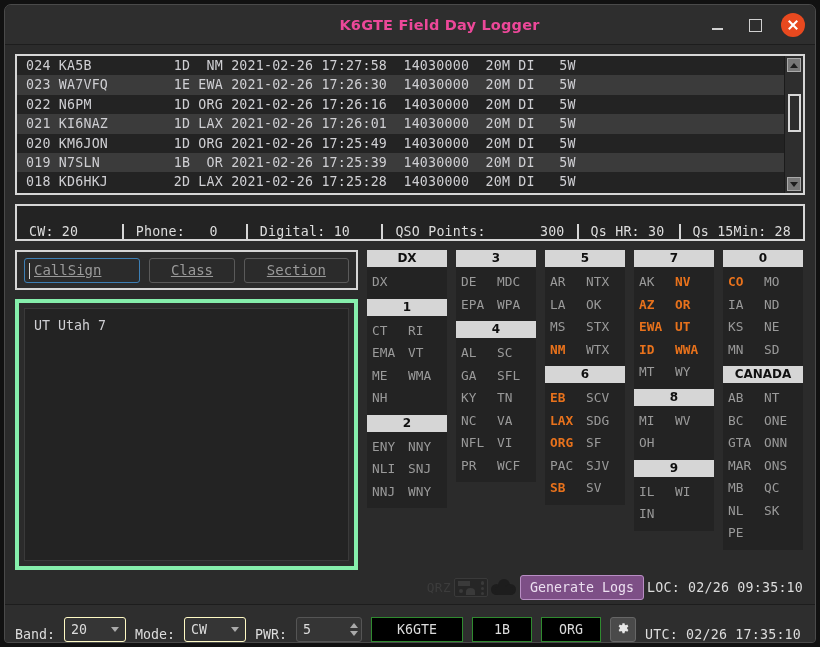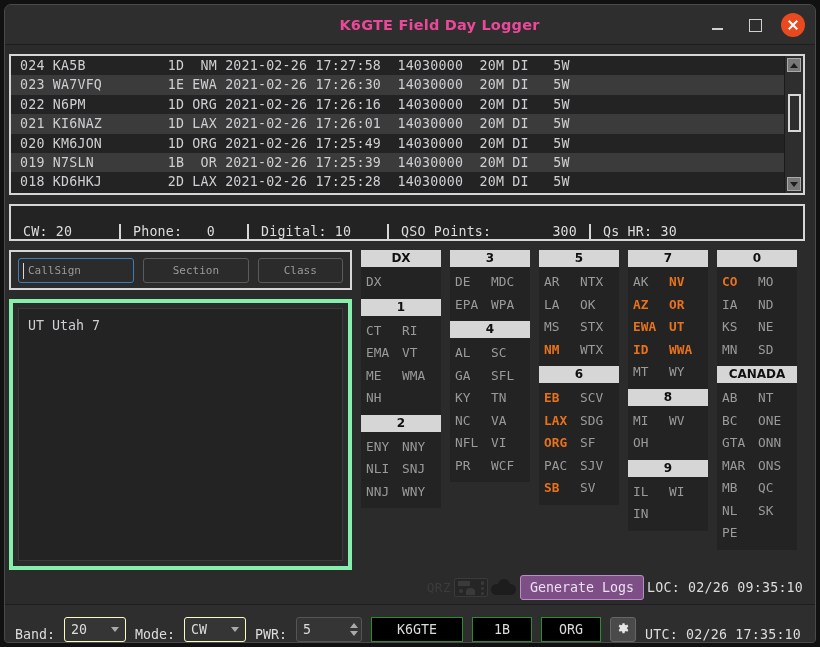--- a/index.html
+++ b/index.html
@@ -48,21 +48,21 @@
         border: 1.6px solid #d0d0d0; }
   .wb-close { width: 24px; height: 24px; border-radius: 50%;
         background: #e8491f; position: relative; }
   .wb-close::before, .wb-close::after {
         content: ""; position: absolute; left: 6px; top: 11px;
         width: 12px; height: 1.9px; background: #fff; }
   .wb-close::before { transform: rotate(45deg); }
   .wb-close::after  { transform: rotate(-45deg); }
 
   
-  .body { flex: 1 1 auto; padding: 9px 10px 0 4px; display: flex;
+  .body { flex: 1 1 auto; padding: 9px 10px 0 10px; display: flex;
           flex-direction: column; background: #2b2b2b; }
 
   
   .log-frame {
     border: 2px solid #d6d6d6;
     background: #232323;
     height: 141px;
     display: flex;
     position: relative;
   }
@@ -126,23 +126,24 @@
   .left-col { width: 343px; display: flex; flex-direction: column; }
 
   .entry-frame {
     border: 2px solid #d6d6d6; background: #2b2b2b;
     padding: 6px 7px; display: flex; gap: 9px; align-items: center;
     height: 40px;
   }
   .fld {
     height: 25px; background: #2b2b2b;
     border: 1px solid #5a5a5a; border-radius: 3px;
-    color: #9a9a9a; font-size: 11px;
+    color: #9a9a9a; font-size: 14px;
     padding: 0 6px; display: flex; align-items: center;
     font-family: "DejaVu Sans Mono", monospace;
+    text-decoration: underline;
   }
   .fld.callsign { width: 117px; border: 1.6px solid #3d7fb5; position: relative;
                   padding-left: 9px; }
   .fld.callsign::before { content: ""; position: absolute; left: 4px; top: 4px;
                   width: 1px; height: 16px; background: #d8d8d8; }
   .fld.klass   { width: 86px; justify-content: center; }
   .fld.section { width: 106px; justify-content: center; }
 
   .info-frame {
     margin-top: 9px; flex: 1 1 auto;
@@ -304,29 +305,30 @@
 
     <div class="stats">
       <div class="stat cw">CW: 20</div>
       <div class="stat phone">Phone:   0</div>
       <div class="stat digital">Digital: 10</div>
       <div class="stat points">
         <span>QSO Points:</span>
         <span>300</span>
       </div>
       <div class="stat qshr">Qs HR: 30</div>
+      <div class="stat qs15">Qs 15Min: 28</div>
     </div>
 
     <div class="middle">
 
       <div class="left-col">
         <div class="entry-frame">
           <div class="fld callsign">CallSign</div>
+          <div class="fld klass">Class</div>
           <div class="fld section">Section</div>
-          <div class="fld klass">Class</div>
         </div>
         <div class="info-frame">
           <div class="info-inner">UT Utah 7</div>
         </div>
       </div>
 
       <div class="sections">
           <div class="sec-col">
             <div class="sec-group">
               <div class="sec-head">DX</div>

